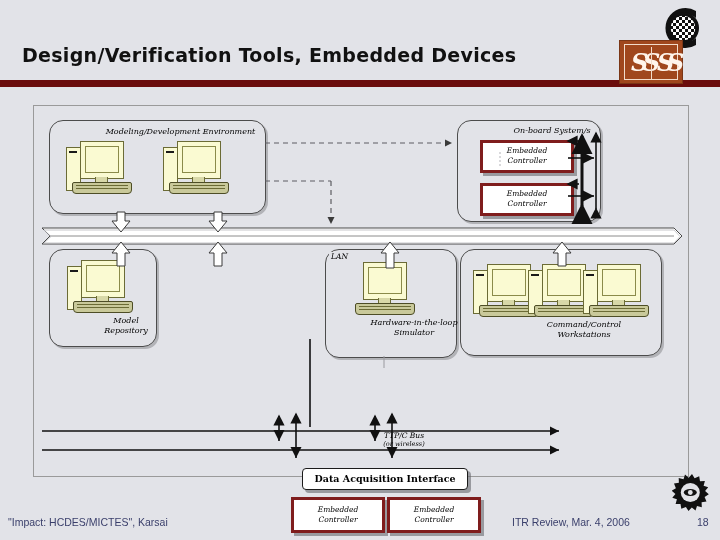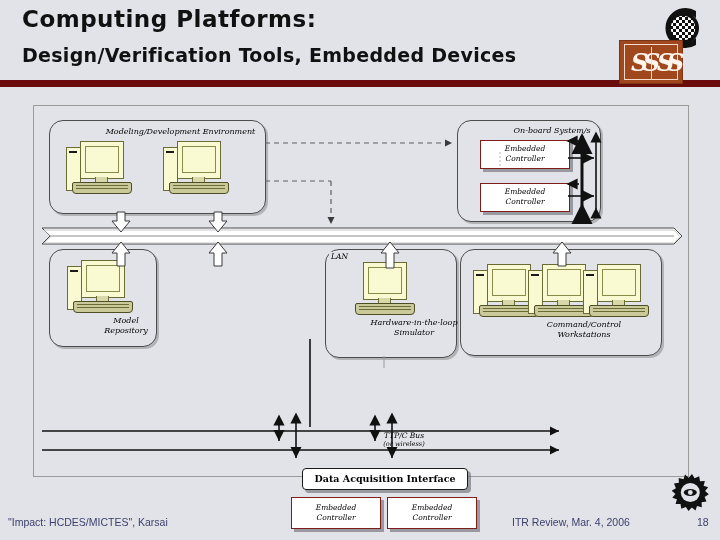--- a/index.html
+++ b/index.html
@@ -74,21 +74,21 @@
   #server-rack{
     position:absolute;left:163px;top:253px;width:107px;height:126px;
     background:#fafad2;border:1px solid #55552a;
   }
   #server-rack .slot{position:absolute;left:4px;width:46px;height:7px;background:#eaeaa8;border:1px solid #6b6b35;}
   #server-rack .bar{position:absolute;left:62px;width:40px;height:4px;background:#6b6b35;}
   #server-rack .led{position:absolute;width:6px;height:6px;background:#eaeaa8;border:1px solid #55552a;}
   #server-rack .hsep{position:absolute;left:0;width:107px;height:1px;background:#55552a;}
   
   .fbox{
-    position:absolute;background:#ffffff;border:1px solid #7f1d1d;
+    position:absolute;background:#ffffff;border:3px solid #7f1d1d;
     box-shadow:3px 3px 0 rgba(105,105,110,.6);
   }
   .fbox span{
     display:block;text-align:center;font-family:"DejaVu Serif",serif;
     font-style:italic;font-size:7.5px;line-height:10px;color:#000;
   }
   #daq{
     position:absolute;left:268px;top:362px;width:164px;height:20px;
     background:#fff;border:1px solid #1b1b1b;border-radius:4px;
     box-shadow:3px 3px 0 rgba(105,105,110,.6);
@@ -118,21 +118,20 @@
   }
   #footer-page{
     position:absolute;left:697px;top:516px;font-size:10.5px;color:#3a3f6b;
   }
   #gear-logo{position:absolute;left:672px;top:472px;width:40px;height:40px;}
 </style>
 </head>
 <body>
 
 <div id="slide-header">
-  <div class="title-line1">Computing Platforms:</div>
   <div class="title-line2">Design/Verification Tools, Embedded Devices</div>
   <div id="title-rule"></div>
 
   <div id="c-logo">
     <svg class="cmark" viewBox="0 0 56 52" xmlns="http://www.w3.org/2000/svg">
       <defs>
         <pattern id="checker" width="6" height="6" patternUnits="userSpaceOnUse">
           <rect width="6" height="6" fill="#ffffff"></rect>
           <rect width="3" height="3" fill="#111111"></rect>
           <rect x="3" y="3" width="3" height="3" fill="#111111"></rect>

